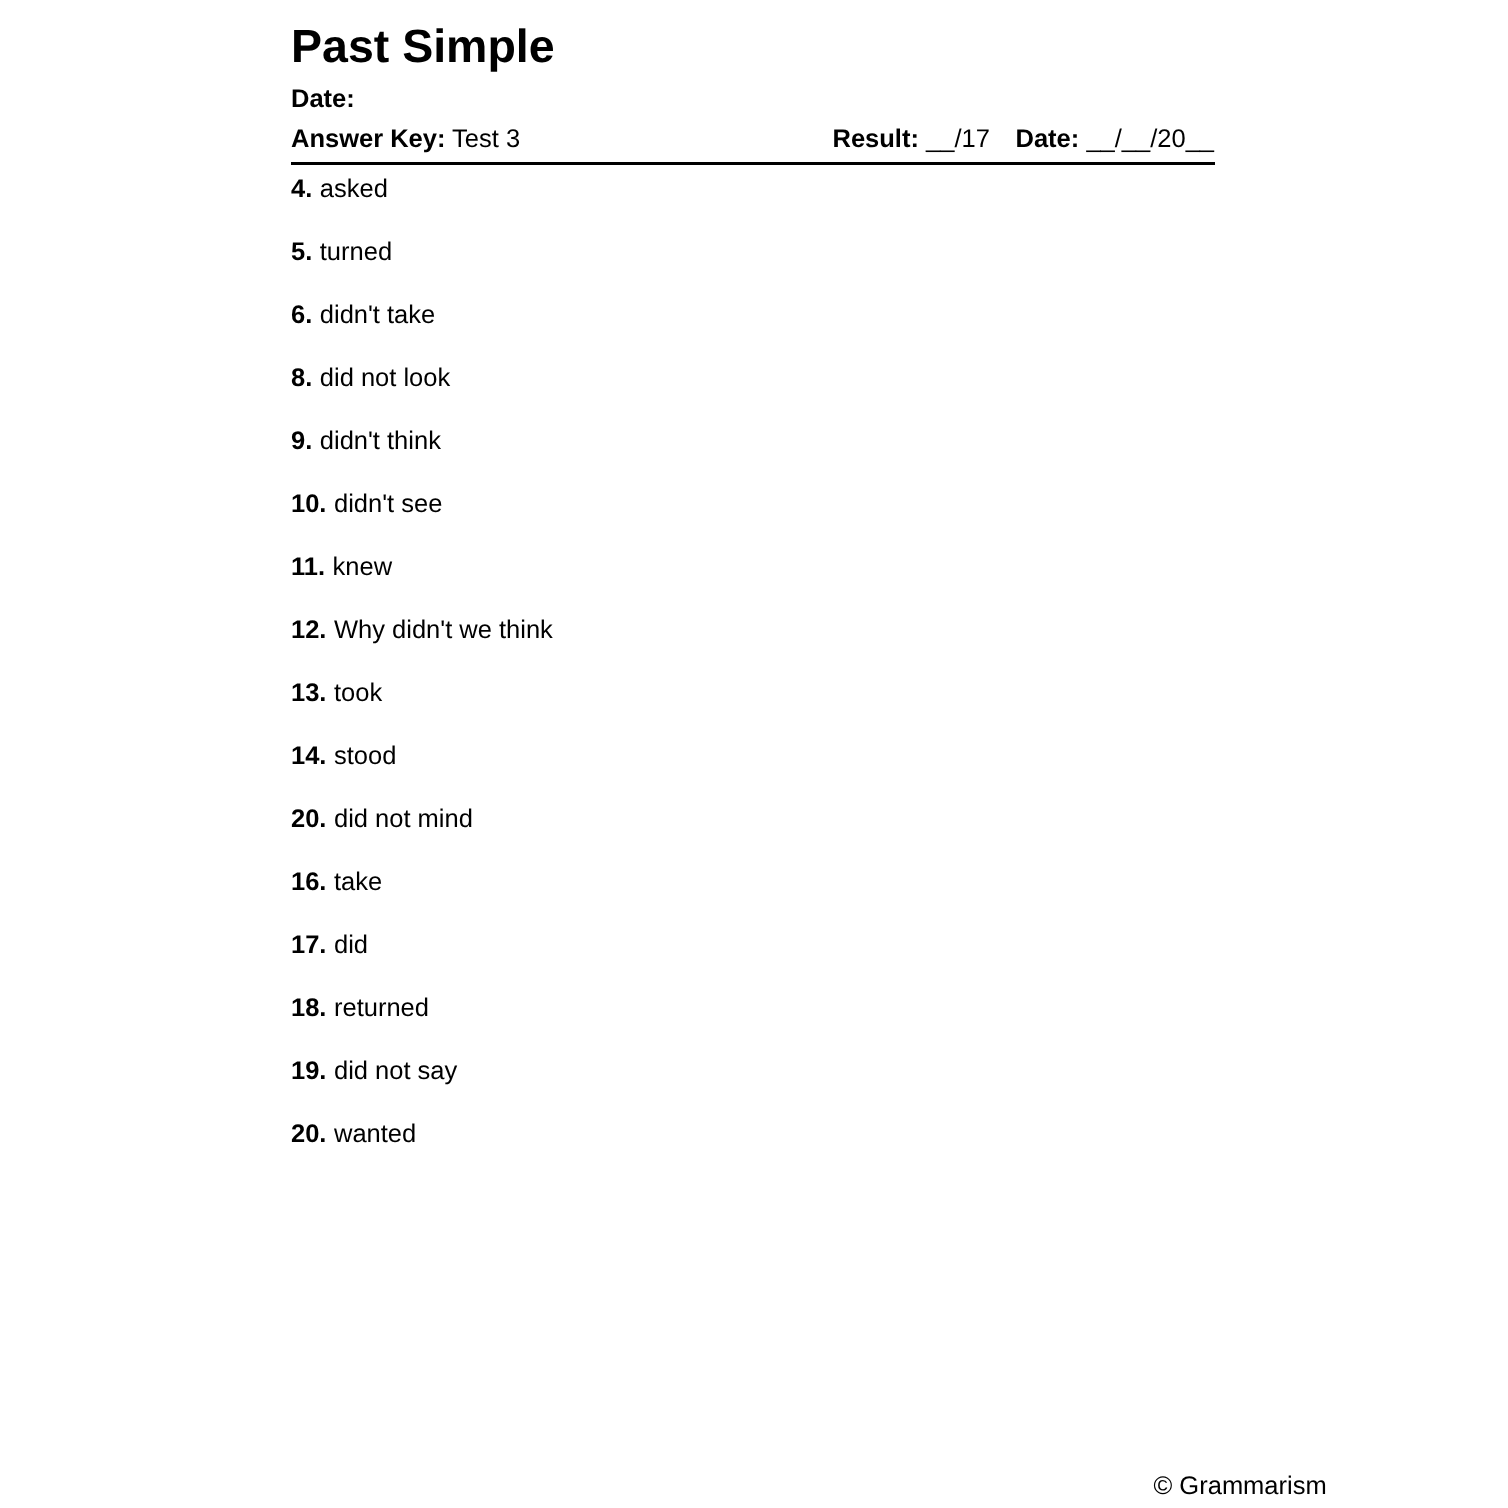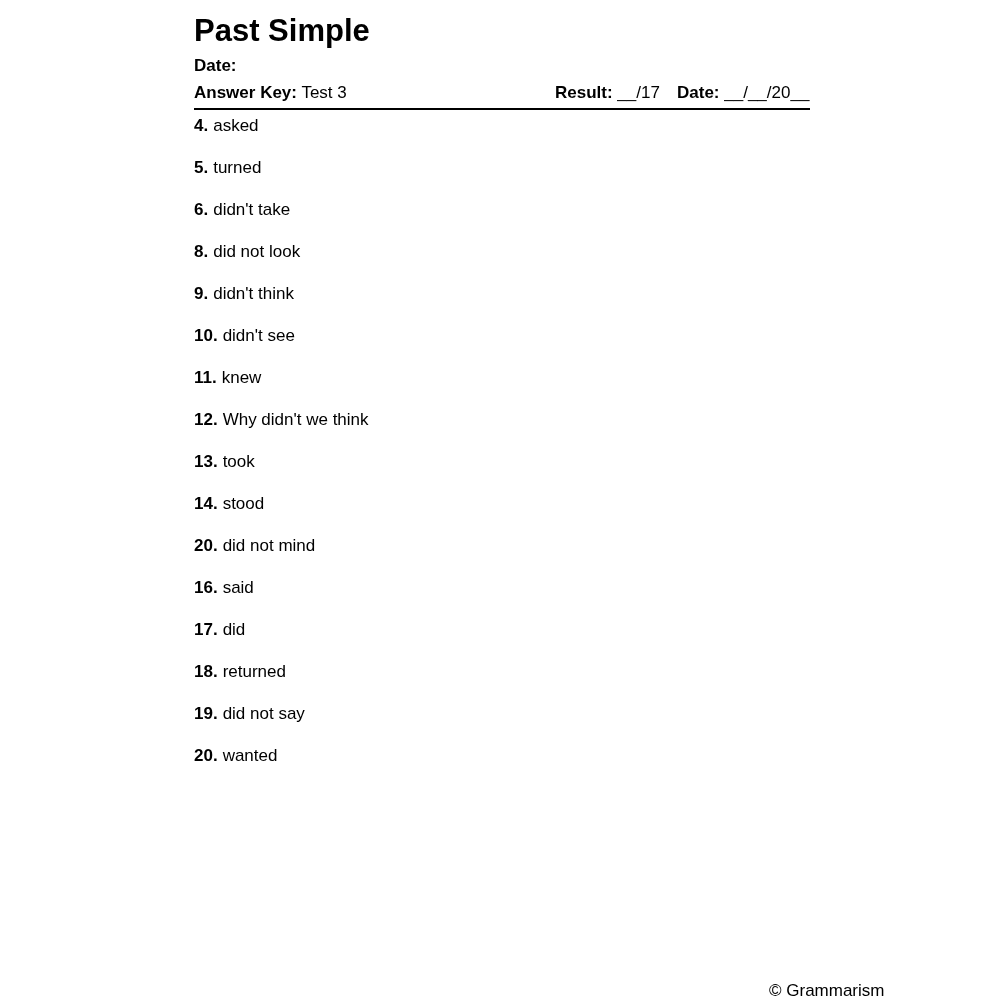--- a/index.html
+++ b/index.html
@@ -110,21 +110,21 @@
         <div class="answer-row"><span class="answer-num">5.</span><span class="answer-text">turned</span></div>
         <div class="answer-row"><span class="answer-num">6.</span><span class="answer-text">didn't take</span></div>
         <div class="answer-row"><span class="answer-num">8.</span><span class="answer-text">did not look</span></div>
         <div class="answer-row"><span class="answer-num">9.</span><span class="answer-text">didn't think</span></div>
         <div class="answer-row"><span class="answer-num">10.</span><span class="answer-text">didn't see</span></div>
         <div class="answer-row"><span class="answer-num">11.</span><span class="answer-text">knew</span></div>
         <div class="answer-row"><span class="answer-num">12.</span><span class="answer-text">Why didn't we think</span></div>
         <div class="answer-row"><span class="answer-num">13.</span><span class="answer-text">took</span></div>
         <div class="answer-row"><span class="answer-num">14.</span><span class="answer-text">stood</span></div>
         <div class="answer-row"><span class="answer-num">20.</span><span class="answer-text">did not mind</span></div>
-        <div class="answer-row"><span class="answer-num">16.</span><span class="answer-text">said</span></div>
+        <div class="answer-row"><span class="answer-num">16.</span><span class="answer-text">take</span></div>
         <div class="answer-row"><span class="answer-num">17.</span><span class="answer-text">did</span></div>
         <div class="answer-row"><span class="answer-num">18.</span><span class="answer-text">returned</span></div>
         <div class="answer-row"><span class="answer-num">19.</span><span class="answer-text">did not say</span></div>
         <div class="answer-row"><span class="answer-num">20.</span><span class="answer-text">wanted</span></div>
       </div>
 
   </div>
 
   <div class="footer">© Grammarism</div>
 </div>

